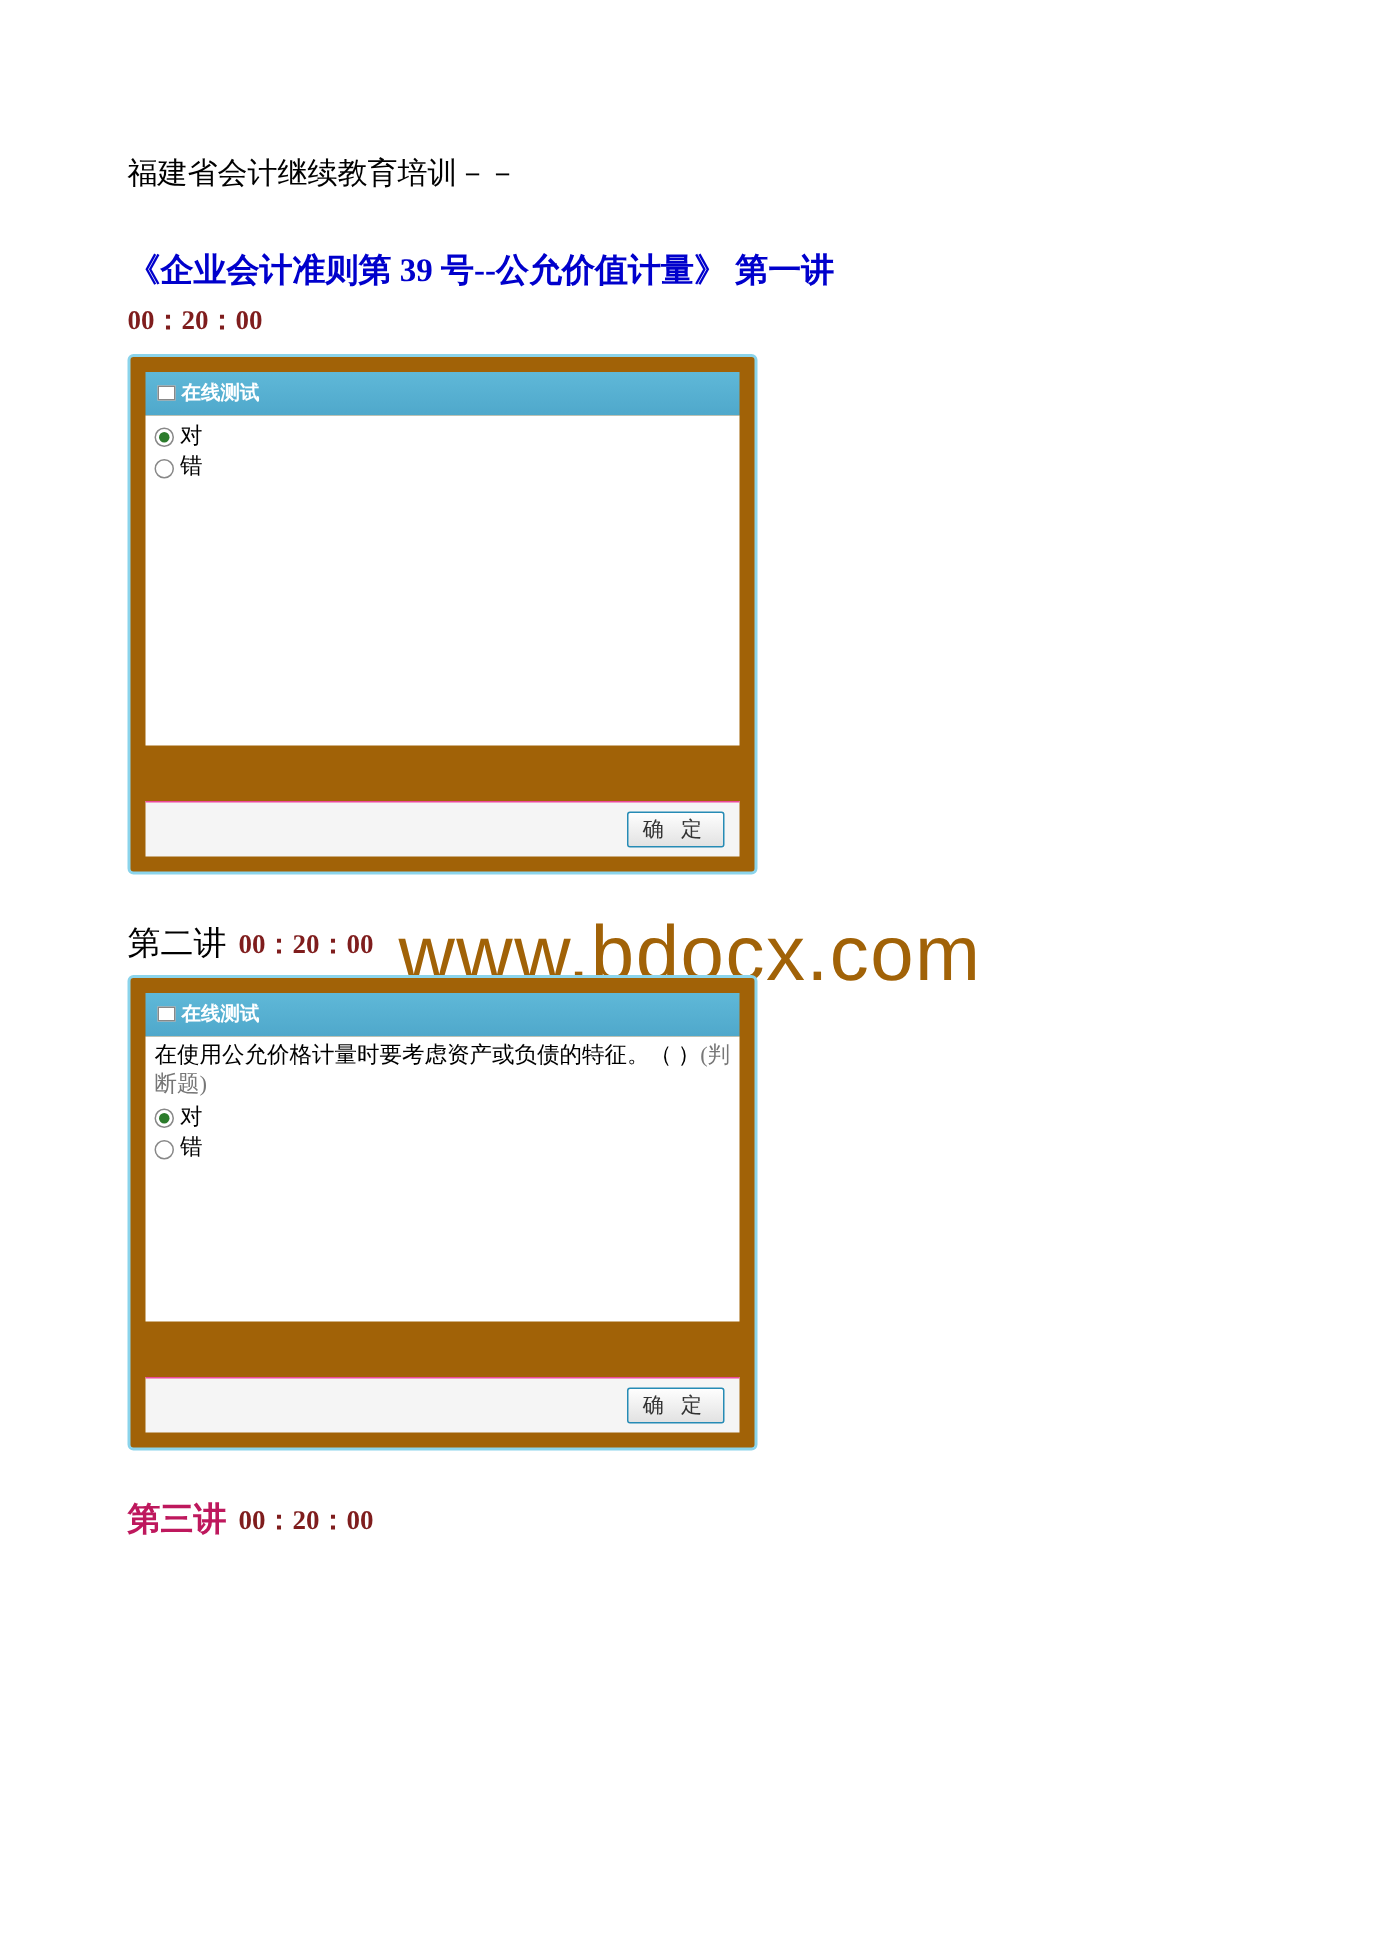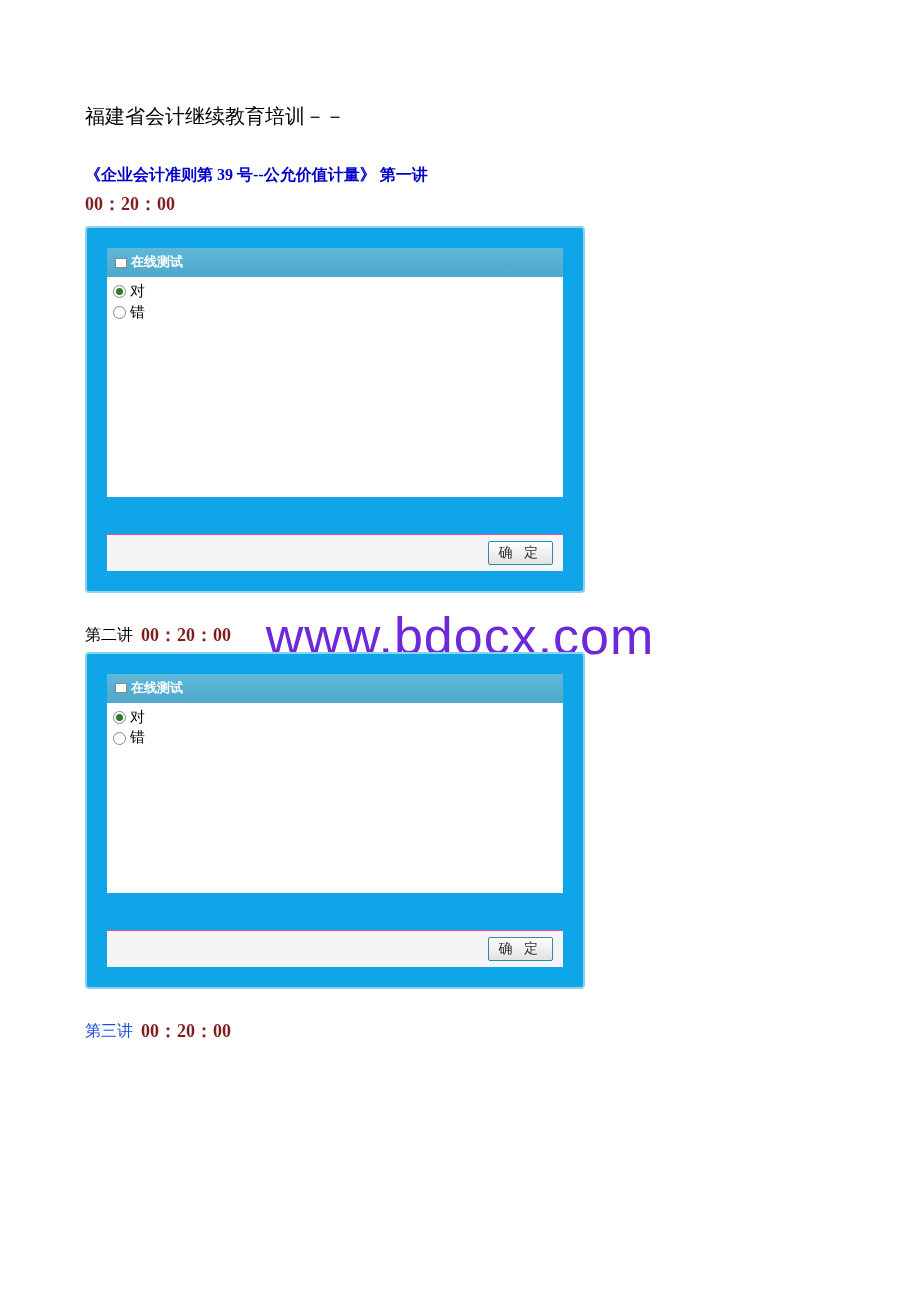--- a/index.html
+++ b/index.html
@@ -16,21 +16,21 @@
       line-height: 1.6;
       color: #000;
       position: relative;
     }
     .watermark {
       position: absolute;
       top: 595px;
       left: 50%;
       transform: translateX(-50%);
       font-size: 52px;
-      color: #6d28d9;
+      color: #a16207;
       font-family: Arial, sans-serif;
       font-weight: 400;
       letter-spacing: 1px;
       z-index: 1;
       pointer-events: none;
       white-space: nowrap;
     }
     .content {
       position: relative;
       z-index: 2;
@@ -42,36 +42,36 @@
     .main-title {
       font-size: 24px;
       font-weight: bold;
       text-align: center;
       margin-bottom: 40px;
       padding-left: 170px;
       text-align: left;
     }
     .section-label {
       color: #0000cc;
-      font-size: 16px;
+      font-size: 22px;
       font-weight: bold;
       margin-bottom: 2px;
     }
     .time-label {
       color: #7f1d1d;
       font-size: 18px;
       font-weight: bold;
       margin-bottom: 8px;
     }
     .quiz-box {
-      width: 500px;
-      background: #0ea5e9;
+      width: 420px;
+      background: #a16207;
       border: 2px solid #8bd4eb;
       border-radius: 4px;
-      padding: 20px;
+      padding: 10px;
       margin-bottom: 28px;
     }
     .quiz-header {
       background: linear-gradient(to bottom, #5fb8d8, #4fa8cb);
       color: #fff;
       font-size: 13px;
       font-weight: bold;
       padding: 4px 8px;
       display: flex;
       align-items: center;
@@ -134,21 +134,21 @@
       background: linear-gradient(to bottom, #fefefe, #e2e2e2);
       padding: 2px 10px;
       font-size: 14px;
       color: #333;
       border-radius: 2px;
       font-family: "SimSun", serif;
       letter-spacing: 4px;
     }
     .section-row {
       display: flex;
-      align-items: flex-end;
+      align-items: center;
       gap: 8px;
     }
   </style>
 </head>
 <body>
 
 <div class="watermark">www.bdocx.com</div>
 
 <div class="content">
   <div class="intro-text">福建省会计继续教育培训－－</div>
@@ -181,31 +181,34 @@
     <span class="section-label black-text" style="color:#000;font-weight:normal;">第二讲</span>
     <span class="time-label" style="margin-bottom:0;">00：20：00</span>
   </div>
 
   <div class="quiz-box" style="margin-top:2px;">
     <div class="quiz-header">
       <span class="quiz-header-icon"></span>
       <span>在线测试</span>
     </div>
     <div class="quiz-body" style="min-height:190px;">
+      <div class="question-text">
+        <span>在使用公允价格计量时要考虑资产或负债的特征。（  ）</span><span class="question-type">(判断题)</span>
+      </div>
       <div class="radio-row">
         <span class="radio-btn selected"></span>
         <span>对</span>
       </div>
       <div class="radio-row">
         <span class="radio-btn"></span>
         <span>错</span>
       </div>
     </div>
     <div class="quiz-footer">
       <button class="confirm-btn">确 定</button>
     </div>
   </div>
 
   <div class="section-row" style="margin-top:8px;">
-    <span class="section-label" style="color:#1d4ed8;font-weight:normal;">第三讲</span>
+    <span class="section-label" style="color:#be185d;font-weight:bold;">第三讲</span>
     <span class="time-label" style="margin-bottom:0;">00：20：00</span>
   </div>
 </div>
 
 </body></html>

